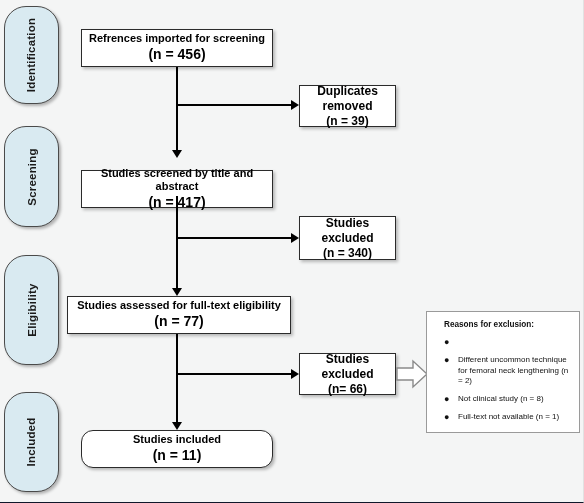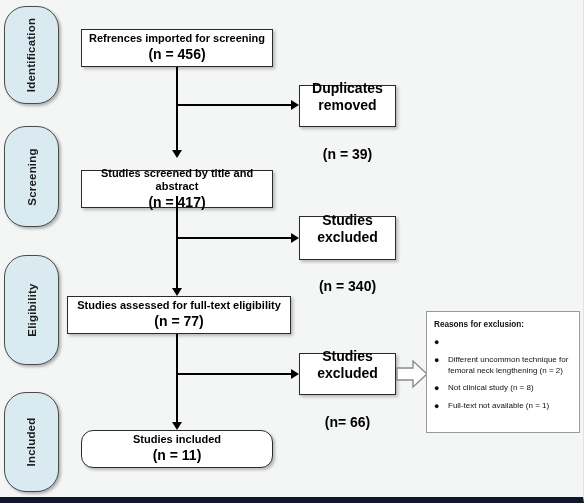--- a/index.html
+++ b/index.html
@@ -9,21 +9,21 @@
   }
   #canvas {
     position: relative;
     width: 584px;
     height: 503px;
     background: #f4f5f5;
     overflow: hidden;
     font-family: "Liberation Sans", sans-serif;
     box-sizing: border-box;
     border-right: 1px solid #e2e2e2;
-    border-bottom: 6px solid #0f172a;
+    border-bottom: 1px solid #0f172a;
   }
 
   
   .stage {
     position: absolute;
     background: #d9eaf1;
     border: 1.2px solid #4a4a4a;
     border-radius: 22px;
     box-shadow: 2px 2px 3px rgba(0,0,0,0.28);
     box-sizing: border-box;
@@ -58,22 +58,21 @@
     font-size: 11px;
     font-weight: bold;
     line-height: 1.25;
   }
   .pbox .line2 {
     font-size: 14px;
     font-weight: bold;
     line-height: 1.25;
   }
   .sbox .line1, .sbox .line2 {
-    font-size: 14px;
-    margin-top: 31px;
+    font-size: 12px;
   }
 
   
   .vline {
     position: absolute;
     width: 2px;
     background: #000000;
   }
   .hline {
     position: absolute;
@@ -101,21 +100,21 @@
   .blockarrow {
     position: absolute;
   }
 
   
   .reasons {
     position: absolute;
     background: #ffffff;
     border: 1.1px solid #9a9a9a;
     box-sizing: border-box;
-    padding: 8px 7px 6px 7px;
+    padding: 8px 7px 6px 17px;
     color: #111111;
   }
   .reasons-title {
     font-size: 8.2px;
     font-weight: bold;
     margin-bottom: 7px;
     line-height: 1.2;
   }
   .reason-item {
     display: flex;

